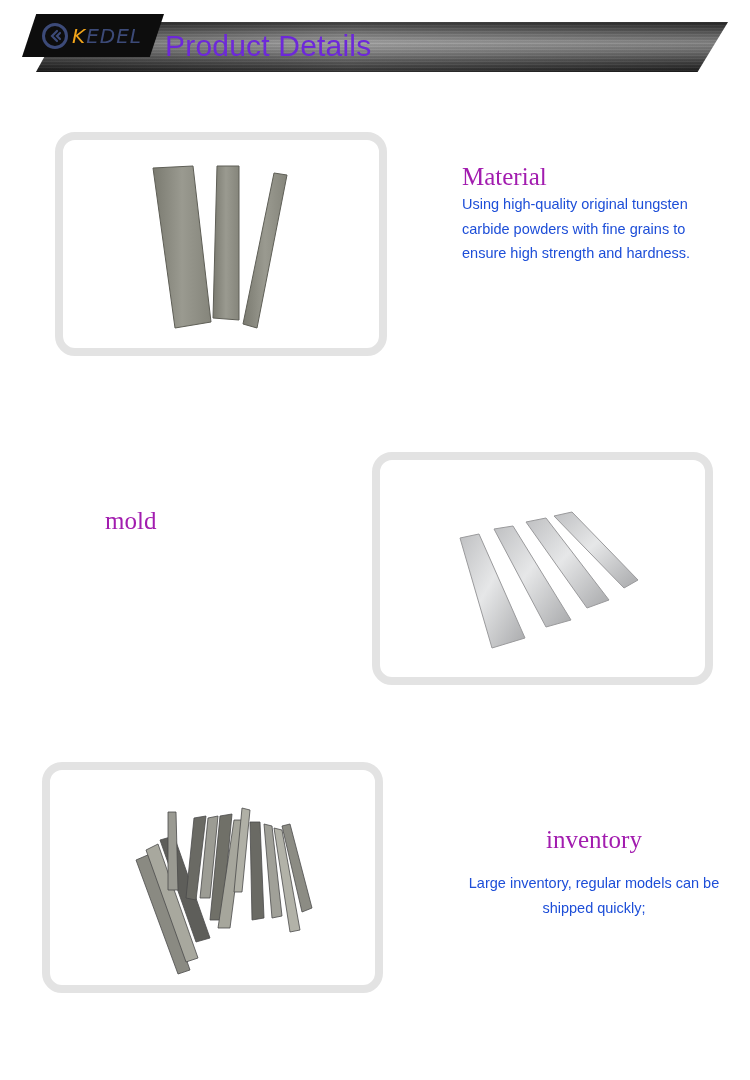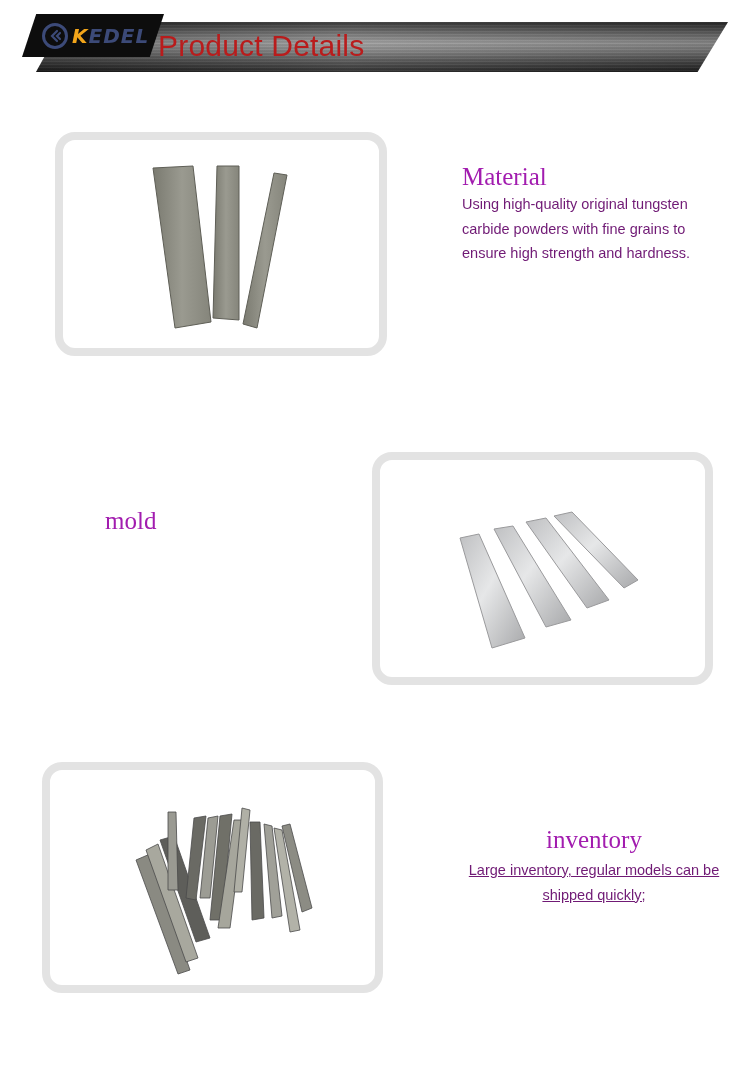--- a/index.html
+++ b/index.html
@@ -24,27 +24,27 @@
     clip-path: polygon(10% 0, 100% 0, 90% 100%, 0 100%);
     display:flex; align-items:center; padding-left:20px;
   }
   .logo-mark {
     width:26px; height:26px; border-radius:50%;
     border:3px solid #3c4a78; display:flex; align-items:center; justify-content:center;
     margin-right:4px;
   }
   .logo-mark svg { width:14px; height:14px; }
   .logo-text {
-    font-family:"DejaVu Sans", sans-serif; font-weight:bold; font-style:italic;
+    font-family:"DejaVu Sans", sans-serif; font-weight:normal; font-style:italic;
     font-size:20px; color:#3c4a78; letter-spacing:1px;
   }
   .logo-text .k { color:#f2a51a; }
   .banner-title {
-    position:absolute; left:158px; top:28px;
-    font-family:"Liberation Sans", sans-serif; font-size:30px; color:#b91c1c;
+    position:absolute; left:165px; top:28px;
+    font-family:"Liberation Sans", sans-serif; font-size:30px; color:#6d28d9;
     letter-spacing:0.2px; line-height:36px;
   }
 
   
   .frame {
     position:absolute; border:8px solid #e3e3e3; border-radius:20px; background:#ffffff;
     overflow:hidden;
   }
   .frame svg { width:100%; height:100%; display:block; }
 
@@ -52,26 +52,26 @@
   .f2 { left:372px; top:452px; width:341px; height:233px; }
   .f3 { left:42px; top:762px; width:341px; height:231px; }
 
   
   .block { position:absolute; }
   .block h2 {
     font-family:Liberation Serif, serif; font-weight:normal;
     font-size:25px; line-height:30px; color:#a21caf;
   }
   .block p {
-    font-family:"Liberation Sans", sans-serif; font-size:14.5px; line-height:24.5px; color:#701a75;
+    font-family:"Liberation Sans", sans-serif; font-size:14.5px; line-height:24.5px; color:#1d4ed8;
   }
   .b1 { left:462px; top:162px; width:270px; }
   .b2 { left:105px; top:506px; width:260px; }
   .b3 { left:454px; top:825px; width:280px;text-align:center; }
-  .b3 p { margin-top:3px;text-decoration:underline; }
+  .b3 p { margin-top:16px; }
 </style>
 </head>
 <body>
 
 <div class="banner"></div>
 <div class="logo-box">
   <span class="logo-mark">
     <svg viewBox="0 0 14 14">
         <path d="M9 2 L4 7 L9 12 M12 4 L9 7 L12 10" stroke="#3c4a78" stroke-width="2.2" fill="none" stroke-linecap="round"></path>
       </svg>

